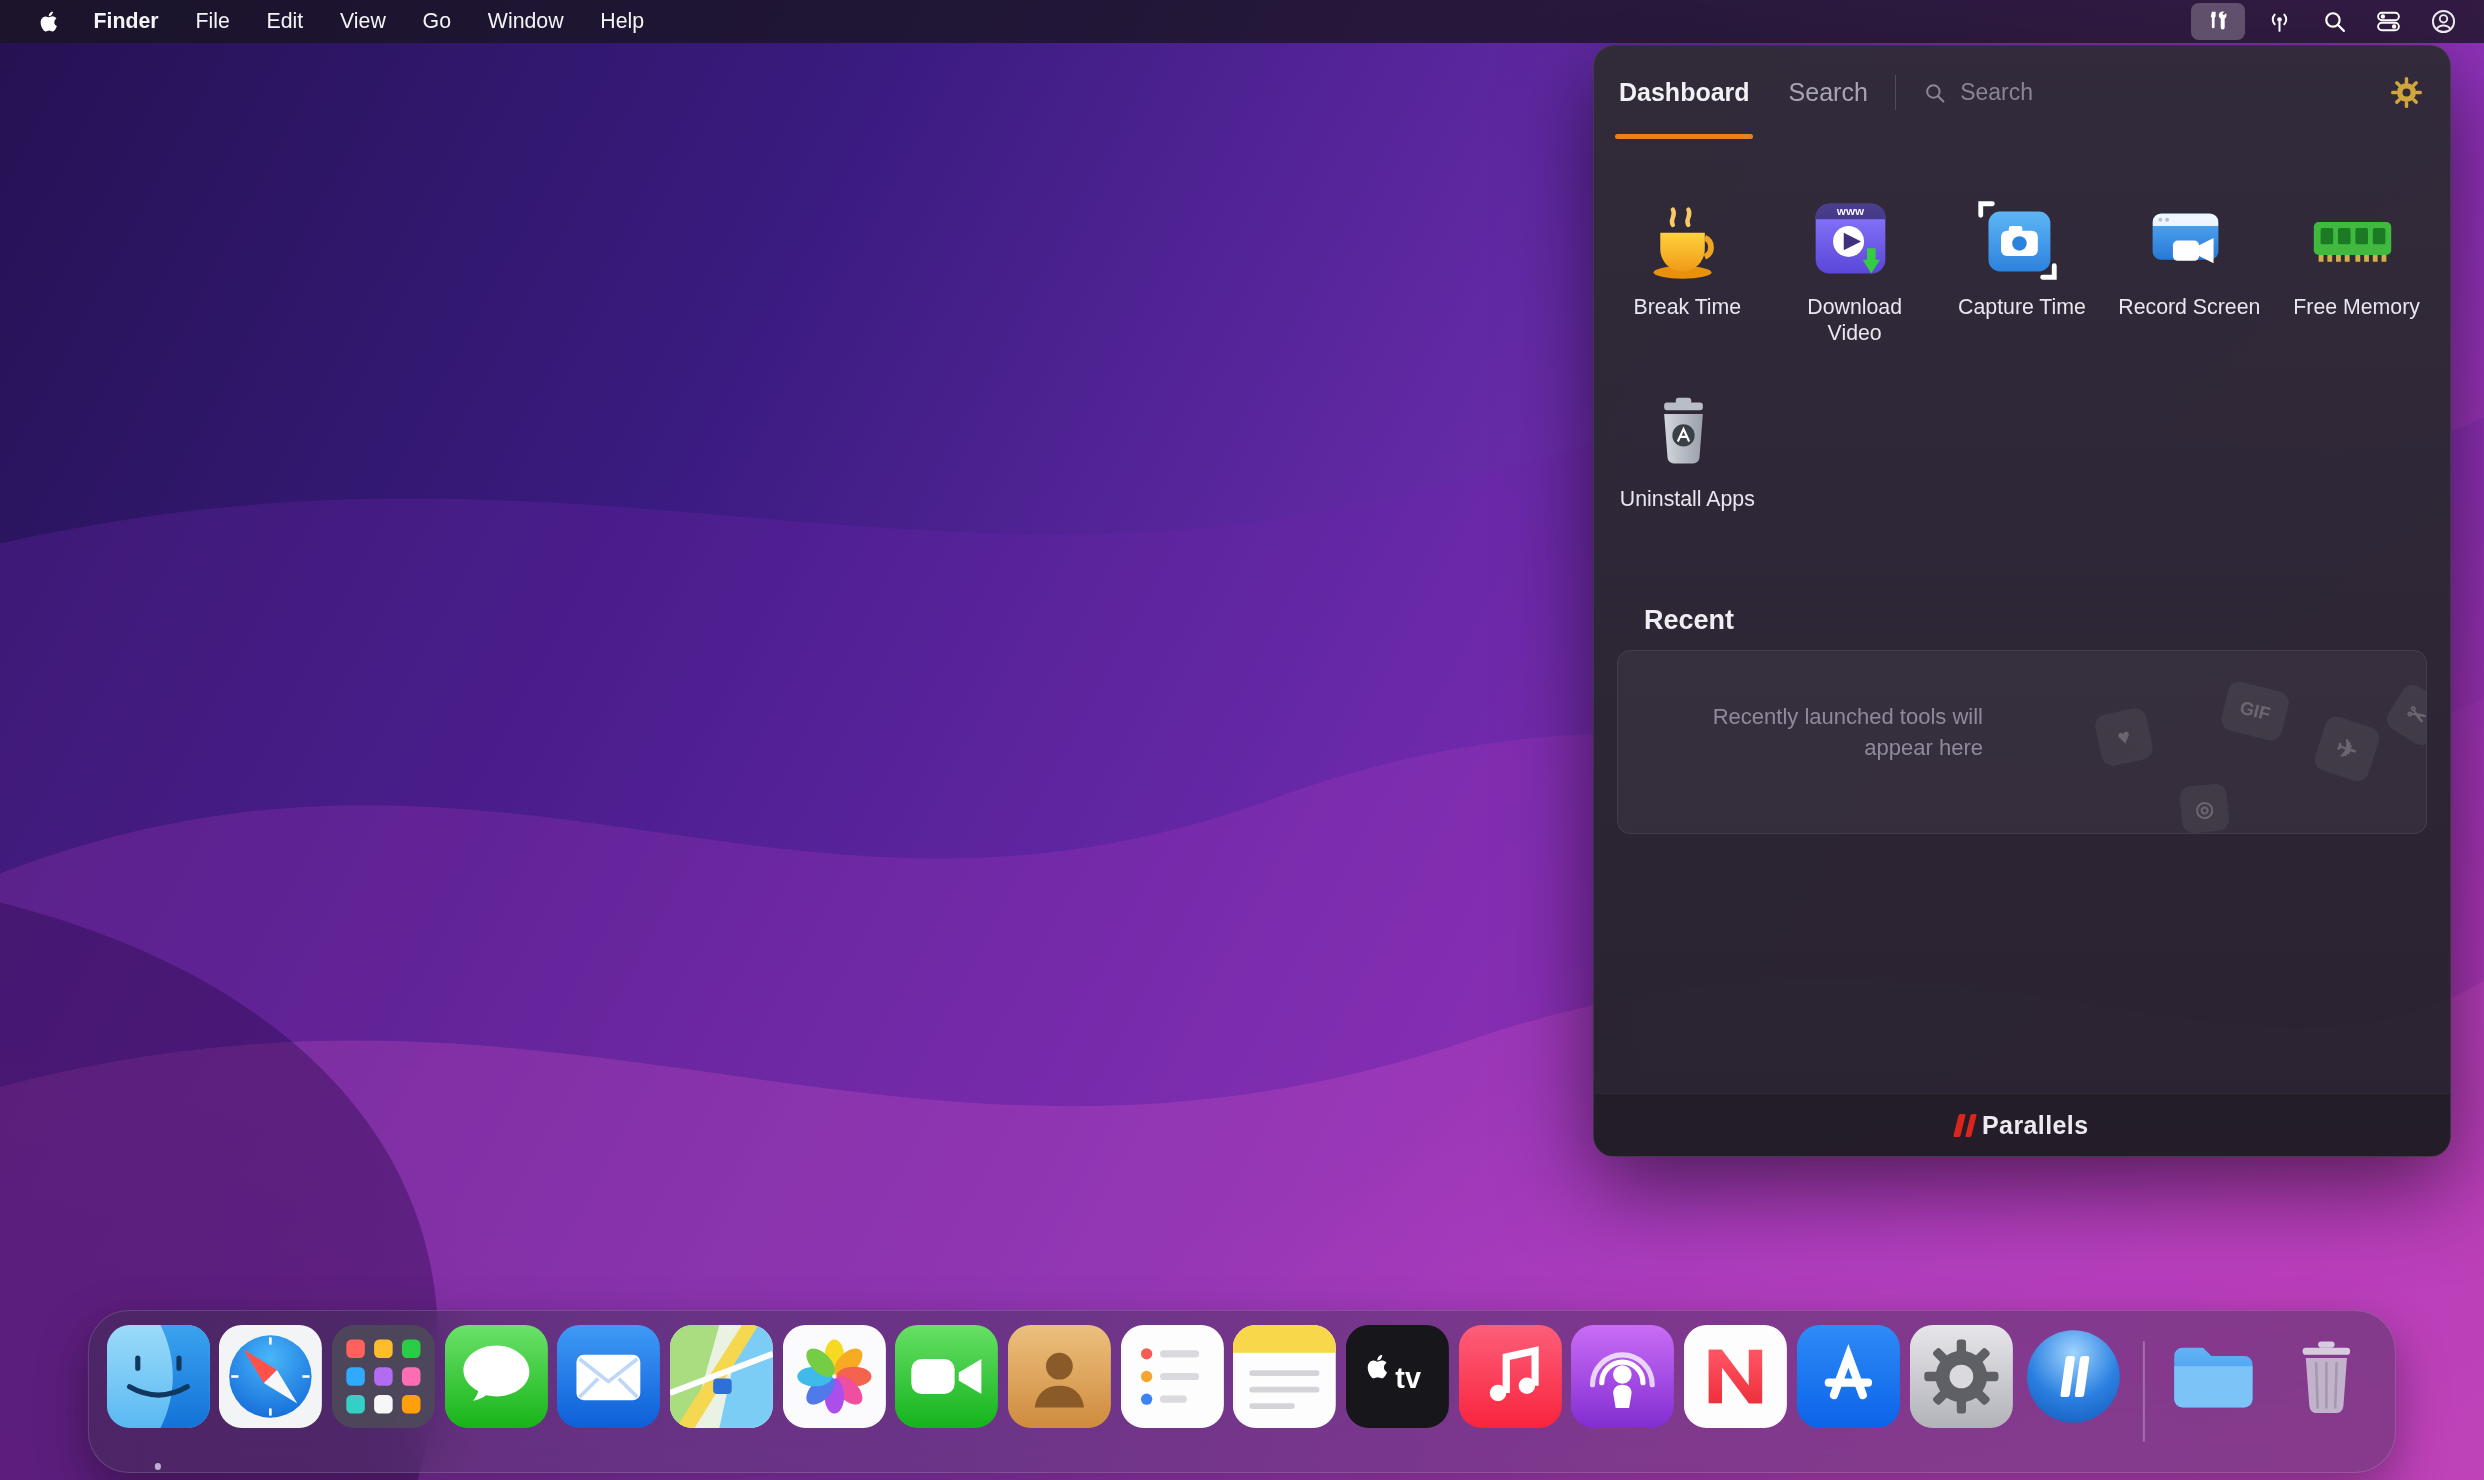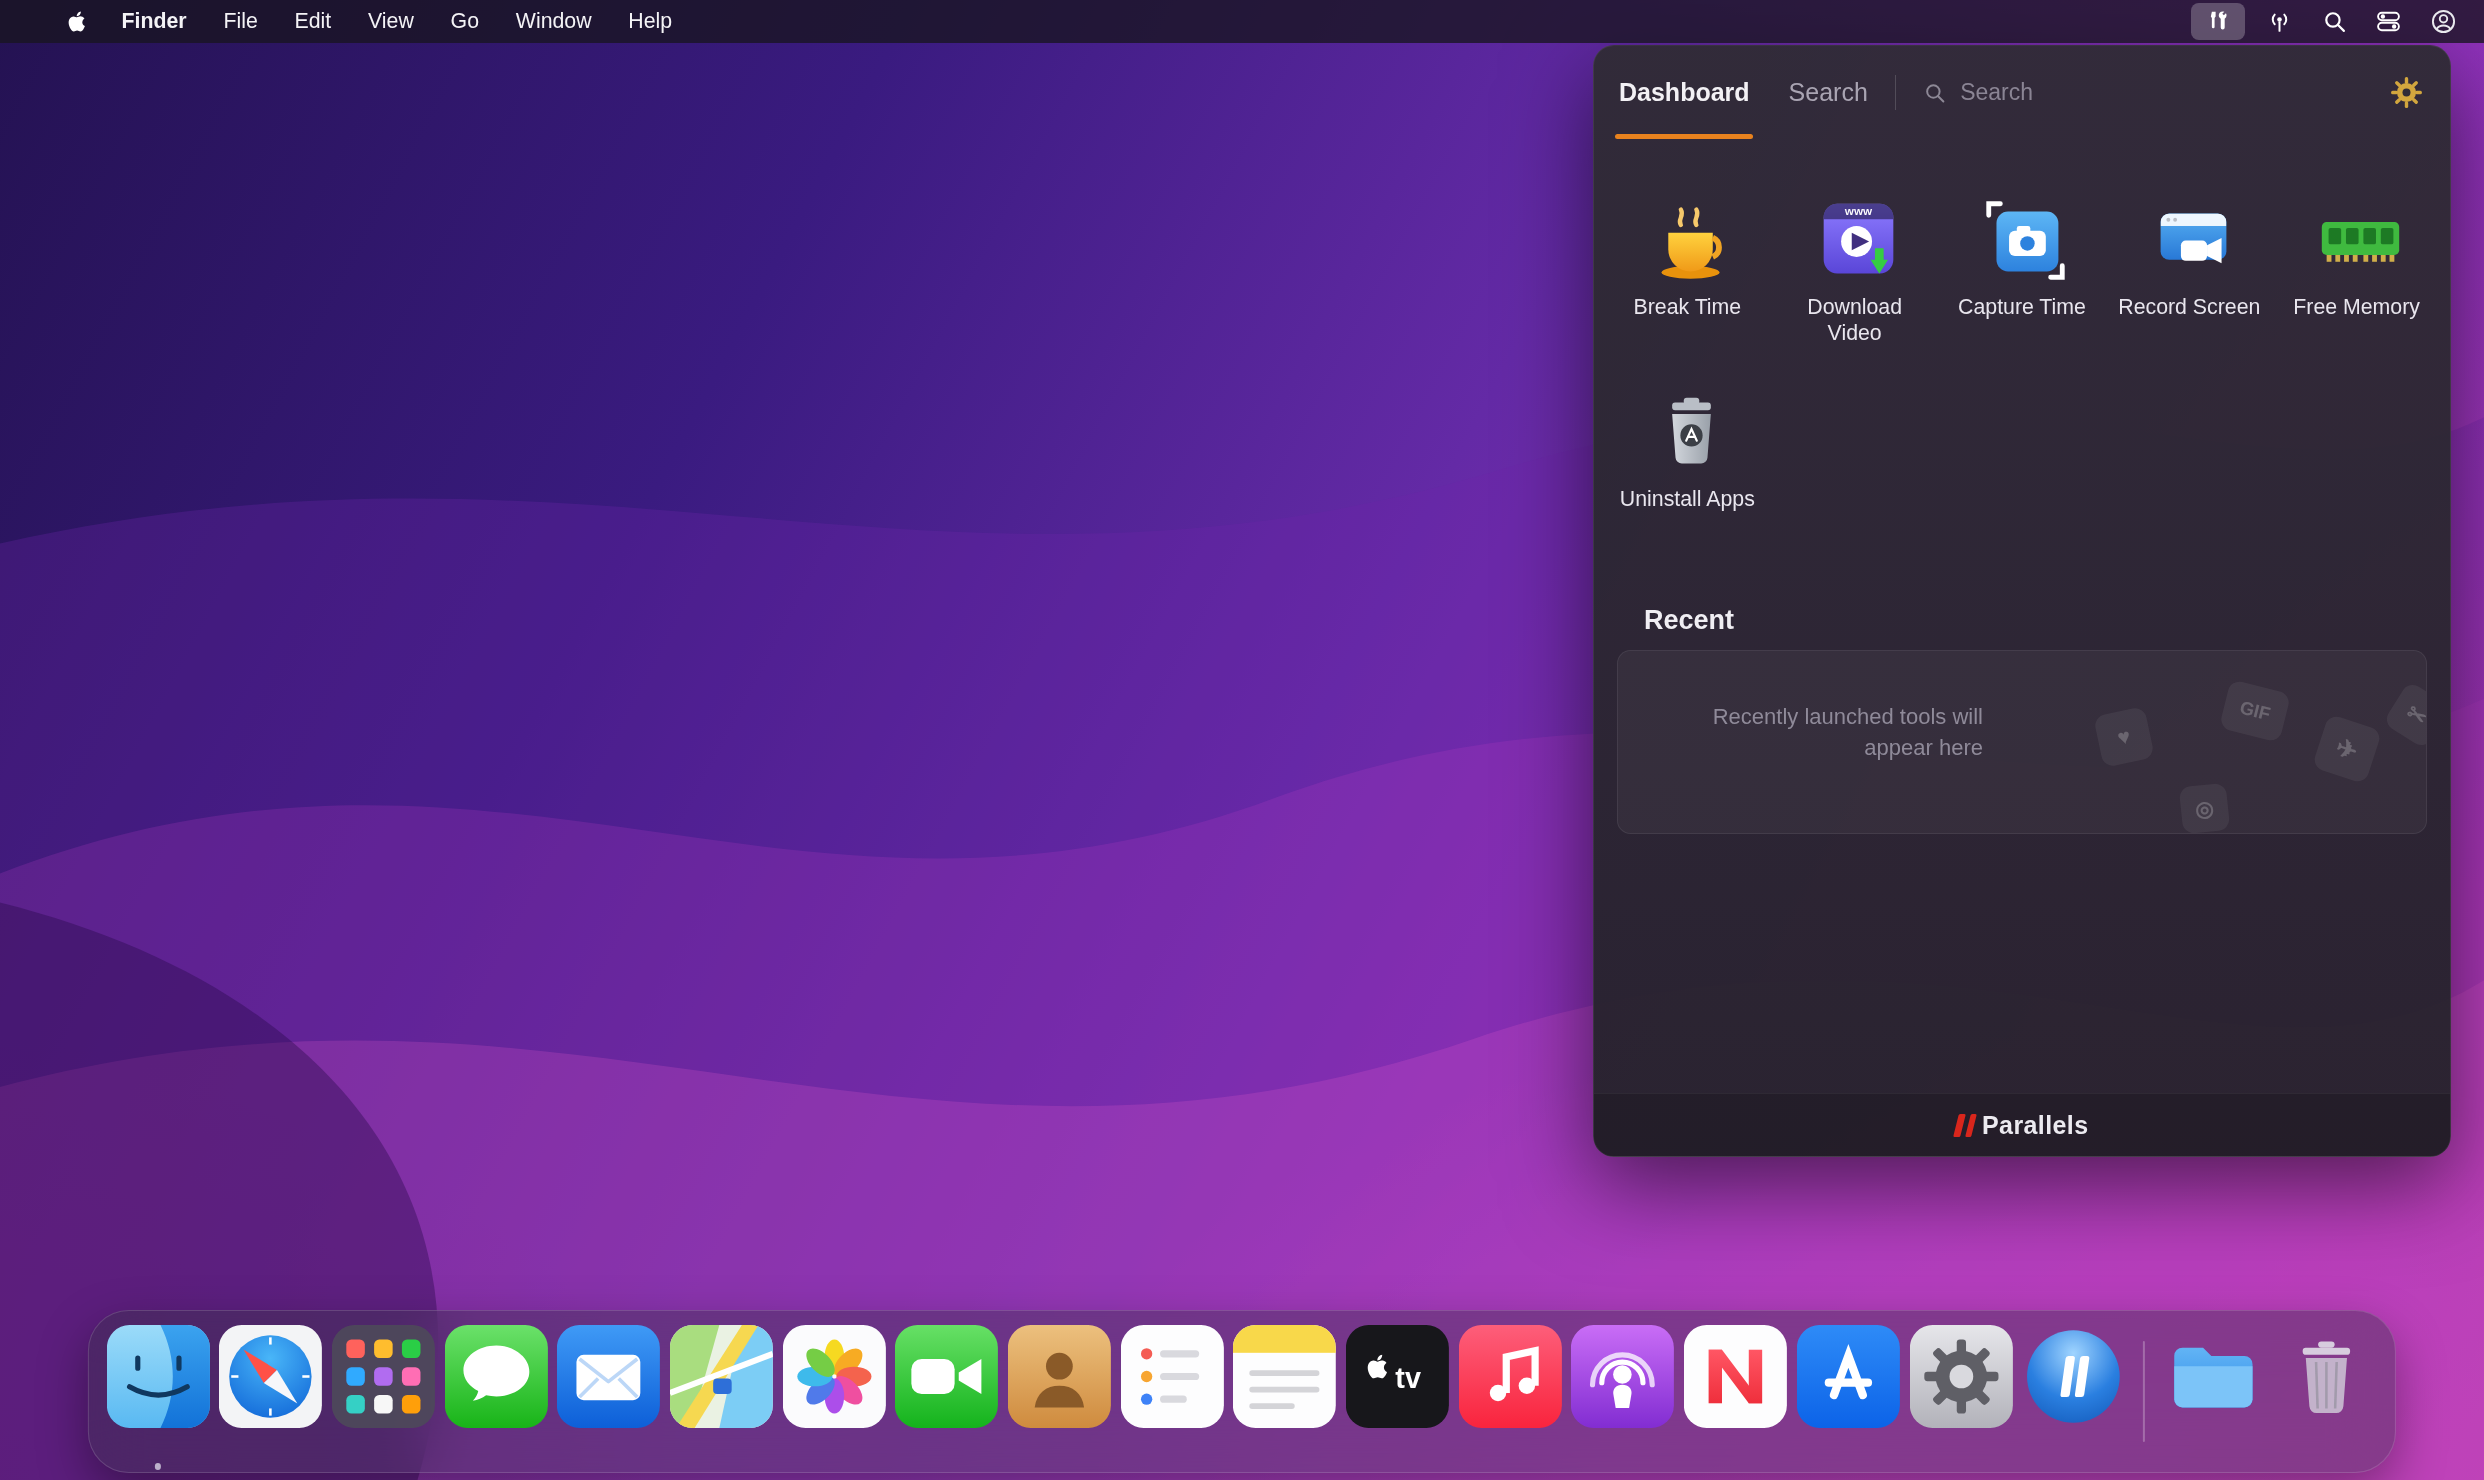--- a/index.html
+++ b/index.html
@@ -10,21 +10,21 @@
       radial-gradient(1456px 922px at 76% 108%, rgba(232,82,196,.55), rgba(232,82,196,0) 62%),
       radial-gradient(1456px 970px at -8% 112%, rgba(62,14,110,.95), rgba(62,14,110,0) 66%),
       radial-gradient(1844px 1261px at 112% 12%, rgba(118,42,182,.55), rgba(118,42,182,0) 60%),
       linear-gradient(118deg,#241252 0%,#3a1b80 28%,#642aa6 52%,#9233bc 72%,#bb3cb8 90%,#cb44ae 100%);
   }
   .ridges{position:absolute;inset:0;width:100%;height:100%;}
 
   
   .menubar{position:absolute;top:0;left:0;right:0;height:43px;background:rgba(24,20,32,.78);
     display:flex;justify-content:space-between;align-items:center;color:#f4f3f6;font-size:21.3px;z-index:30;}
-  .mb-left{display:flex;align-items:flex-start;padding-left:23px;margin-left:28px;}
+  .mb-left{display:flex;align-items:flex-start;padding-left:23px;}
   .mb-apple{display:flex;align-items:center;padding:0 13.6px;}
   .mb-app{font-weight:700;padding:0 18.4px;}
   .mb-item{padding:0 18.4px;}
   .mb-right{display:flex;align-items:center;gap:15.5px;padding-right:21.3px;}
   .mb-ic{width:39px;height:37px;display:flex;align-items:center;justify-content:center;border-radius:7.8px;}
   .mb-ic.active{background:rgba(255,255,255,.24);width:54px;}
 
   
   .panel{position:absolute;left:1593px;top:45px;width:856px;height:1110px;border-radius:21px;
     background:linear-gradient(180deg,rgba(48,43,54,.97),rgba(38,34,44,.97));
@@ -35,21 +35,21 @@
   .tab.active::after{content:"";position:absolute;left:-3.9px;right:-3.9px;bottom:0;height:4.9px;background:#e8821e;border-radius:2.9px;}
   .tab + .tab{margin-left:39px;}
   .hdr-divider{width:1px;height:35px;background:rgba(255,255,255,.16);margin:0 27px;}
   .search{display:flex;align-items:center;gap:11.6px;flex:1;min-width:0;}
   .search input{background:transparent;border:none;outline:none;color:#d9d5df;font-size:23px;width:100%;font-family:inherit;}
   .search input::placeholder{color:#8a8494;}
   .gear-btn{margin-left:13.6px;display:flex;align-items:center;}
 
   .tools{position:absolute;top:146px;left:9.7px;right:9.7px;display:grid;grid-template-columns:repeat(5,1fr);row-gap:37px;}
   .tool{display:flex;flex-direction:column;align-items:center;}
-  .tool-icn{width:97px;height:97px;display:flex;align-items:center;justify-content:flex-end;}
+  .tool-icn{width:97px;height:97px;display:flex;align-items:center;justify-content:flex-start;}
   .tool-lbl{margin-top:5.8px;font-size:21.3px;color:#e9e6ee;text-align:center;line-height:1.22;white-space:nowrap;}
   .tool.wrap .tool-lbl{white-space:normal;max-width:122px;}
 
   .recent-h{position:absolute;top:559px;left:50px;margin:0;font-size:27px;font-weight:600;color:#f0eef3;text-align:right;}
   .recent-box{position:absolute;top:604px;left:23px;right:23px;height:182px;background:rgba(255,255,255,.045);
     border:1px solid rgba(255,255,255,.07);border-radius:13.6px;overflow:hidden;}
   .empty-txt{position:absolute;left:33px;top:39px;width:320px;font-size:22px;line-height:1.4;color:#8f8a99;margin:12px;text-align:right;}
   .ghost{position:absolute;display:flex;align-items:center;justify-content:center;background:rgba(255,255,255,.06);
     border-radius:11.6px;color:rgba(255,255,255,.22);font-weight:700;}
 

